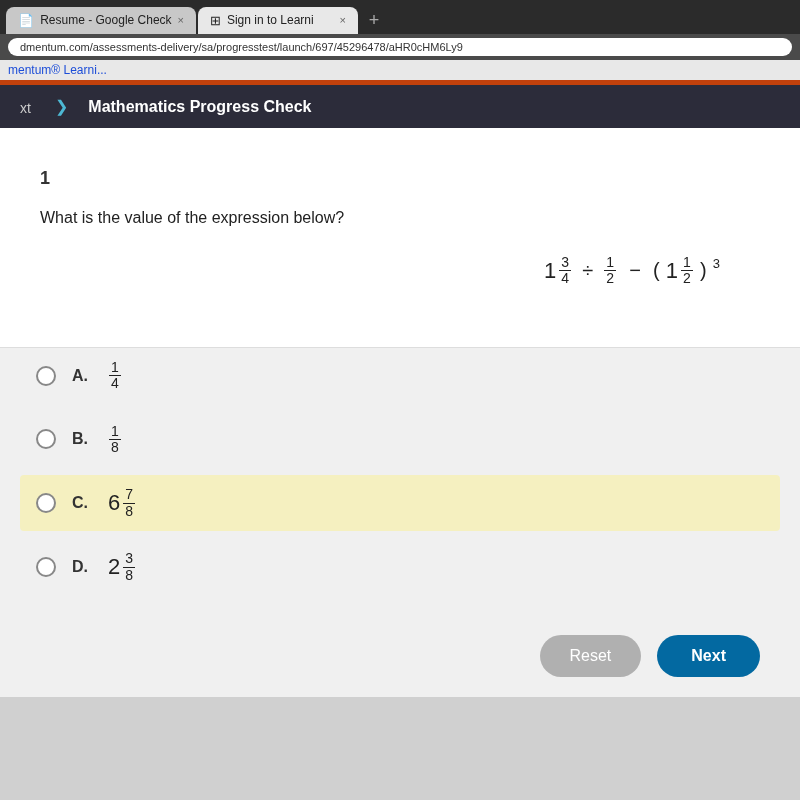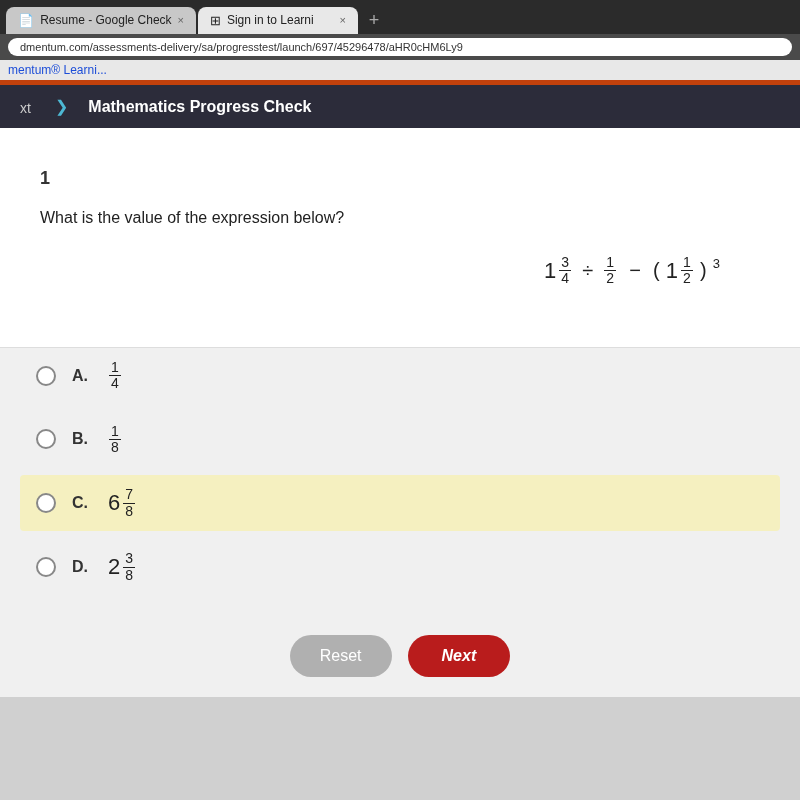--- a/index.html
+++ b/index.html
@@ -239,49 +239,48 @@
     }
 
     .option-value {
       font-size: 18px;
       color: #222;
     }
 
     
     .bottom-bar {
       display: flex;
-      justify-content: center;
+      justify-content: flex-end;
       align-items: center;
       padding: 20px 40px;
       gap: 16px;
       background: #f0f0f0;
       margin-top: 20px;
     }
 
     .btn-reset {
       background: #b0b0b0;
       color: #fff;
       border: none;
       border-radius: 24px;
       padding: 12px 30px;
       font-size: 16px;
       cursor: pointer;
       font-weight: 500;
     }
 
     .btn-next {
-      background: #b91c1c;
+      background: #0369a1;
       color: #fff;
       border: none;
       border-radius: 24px;
       padding: 12px 34px;
       font-size: 16px;
       cursor: pointer;
       font-weight: 600;
-      font-style: italic;
     }
 
     .separator {
       height: 1px;
       background: #ddd;
       margin: 0 0;
     }
   </style>
 </head>
 <body>

